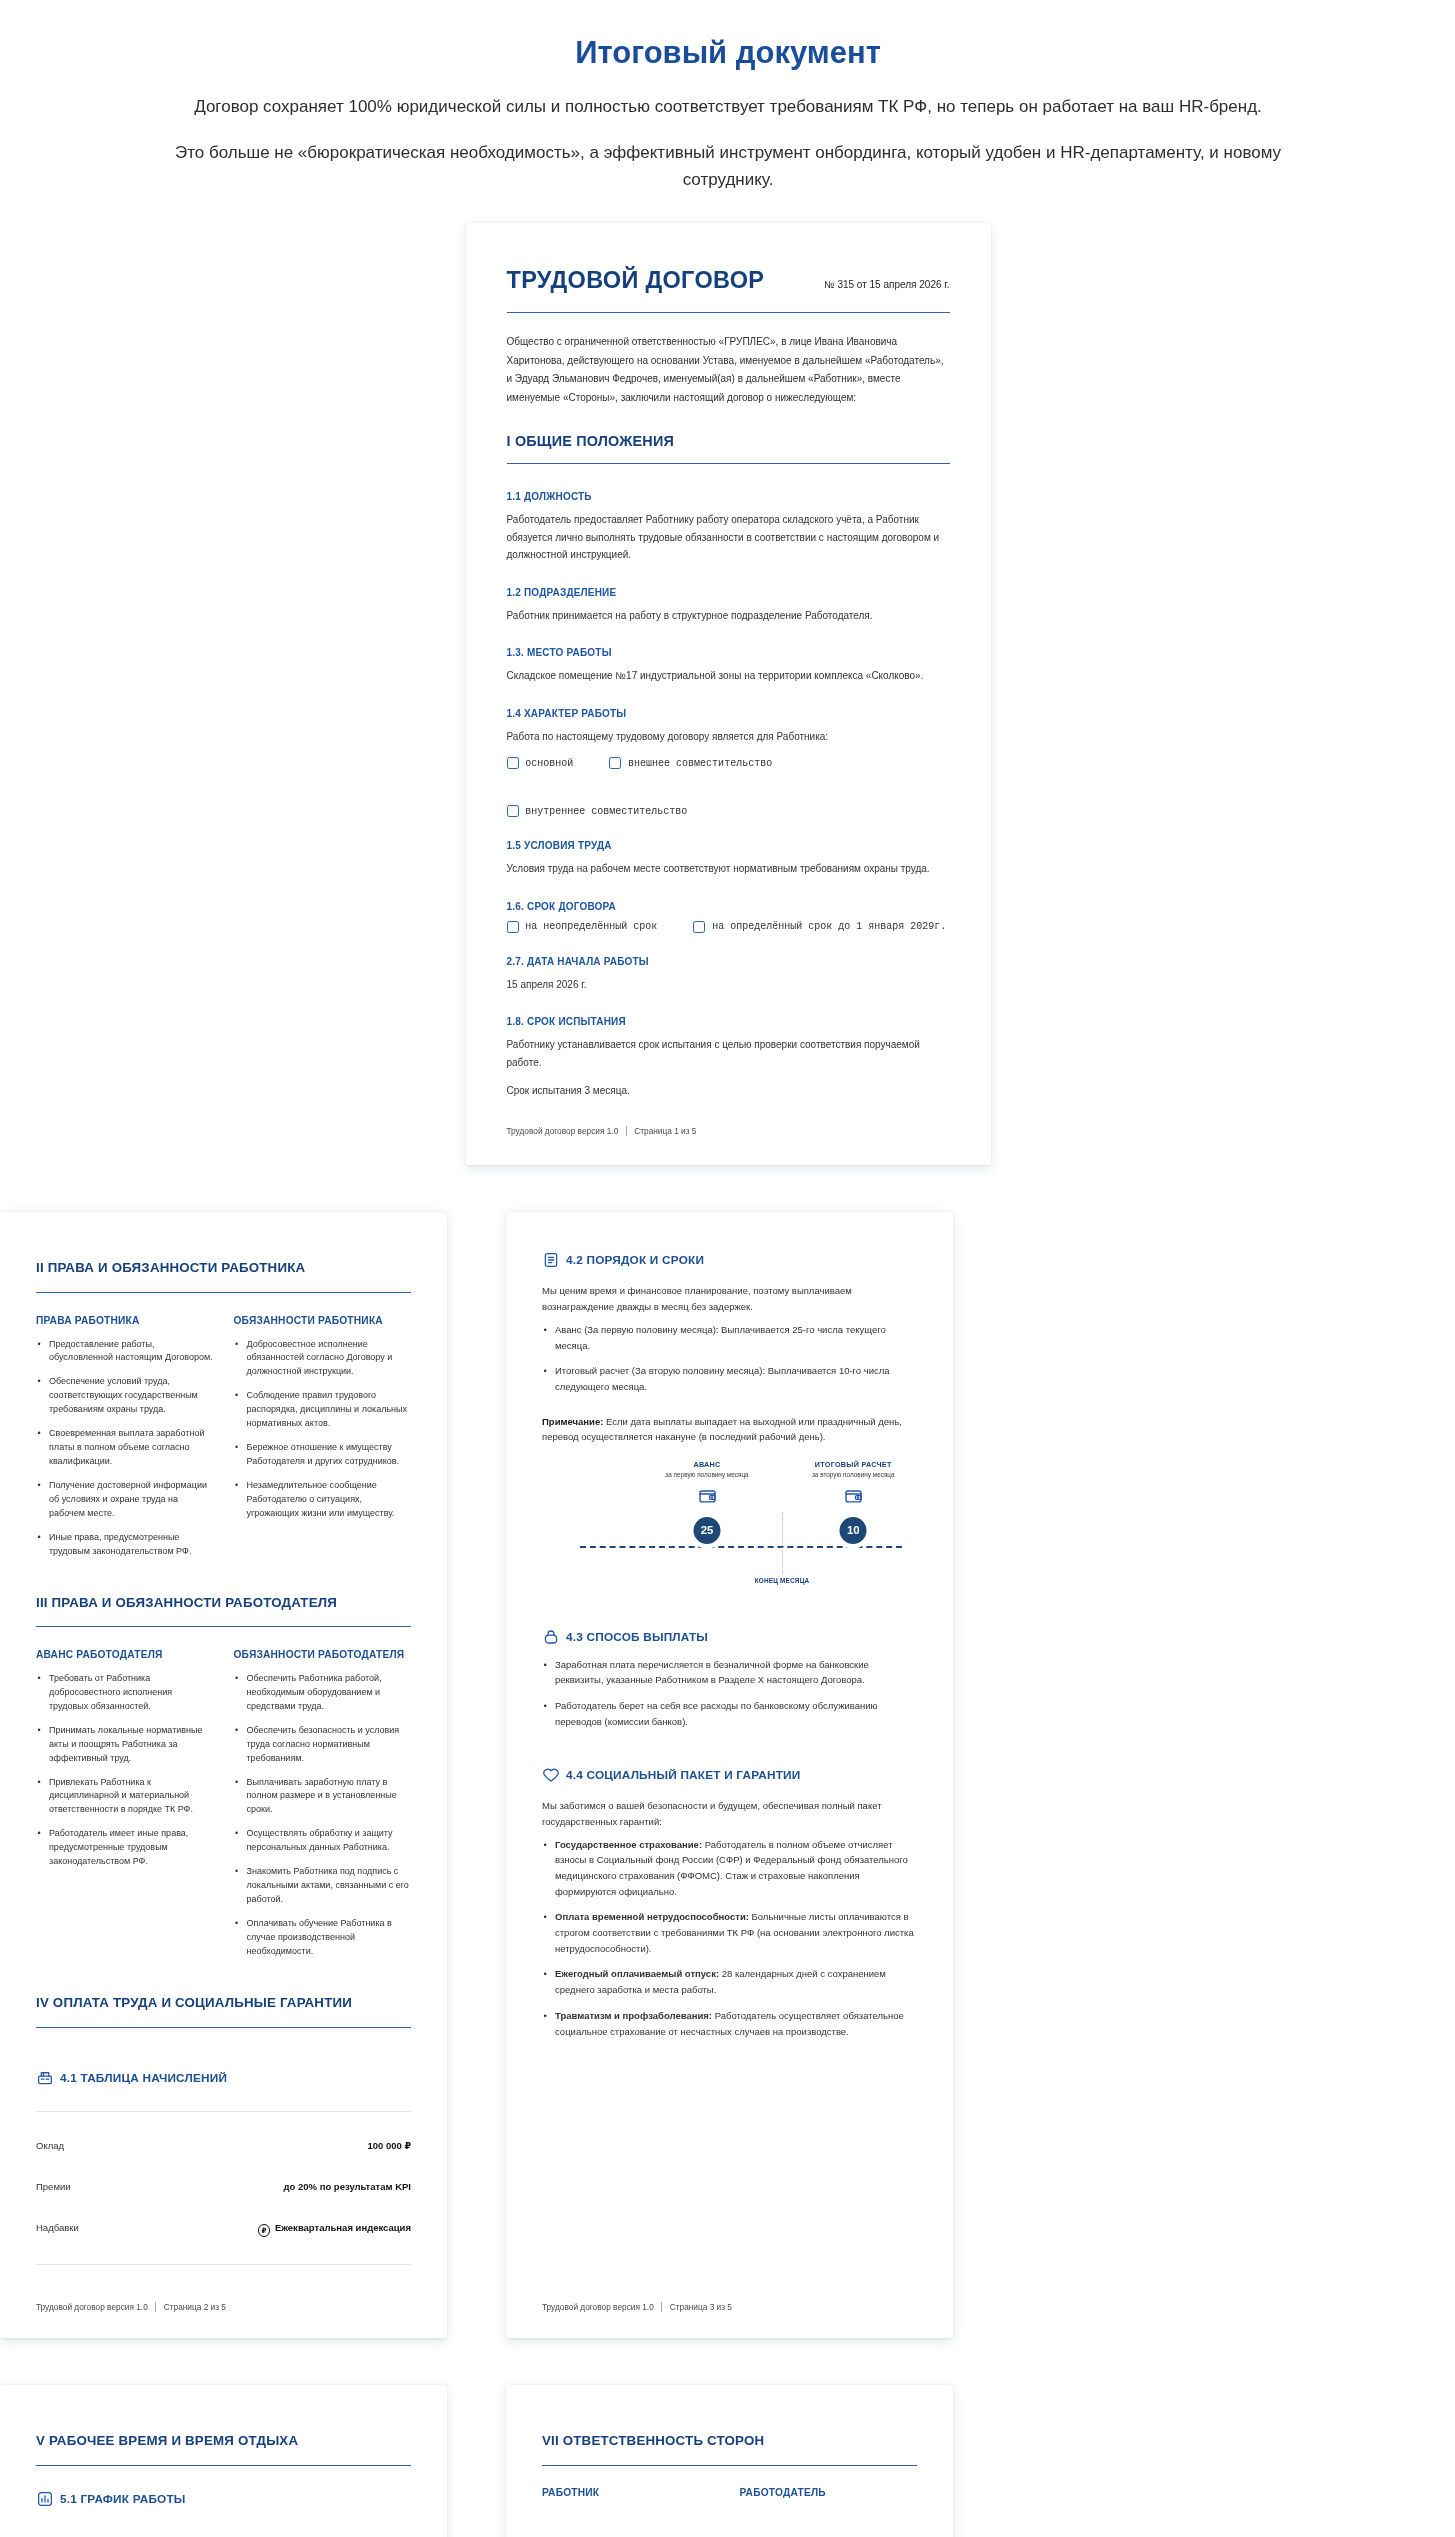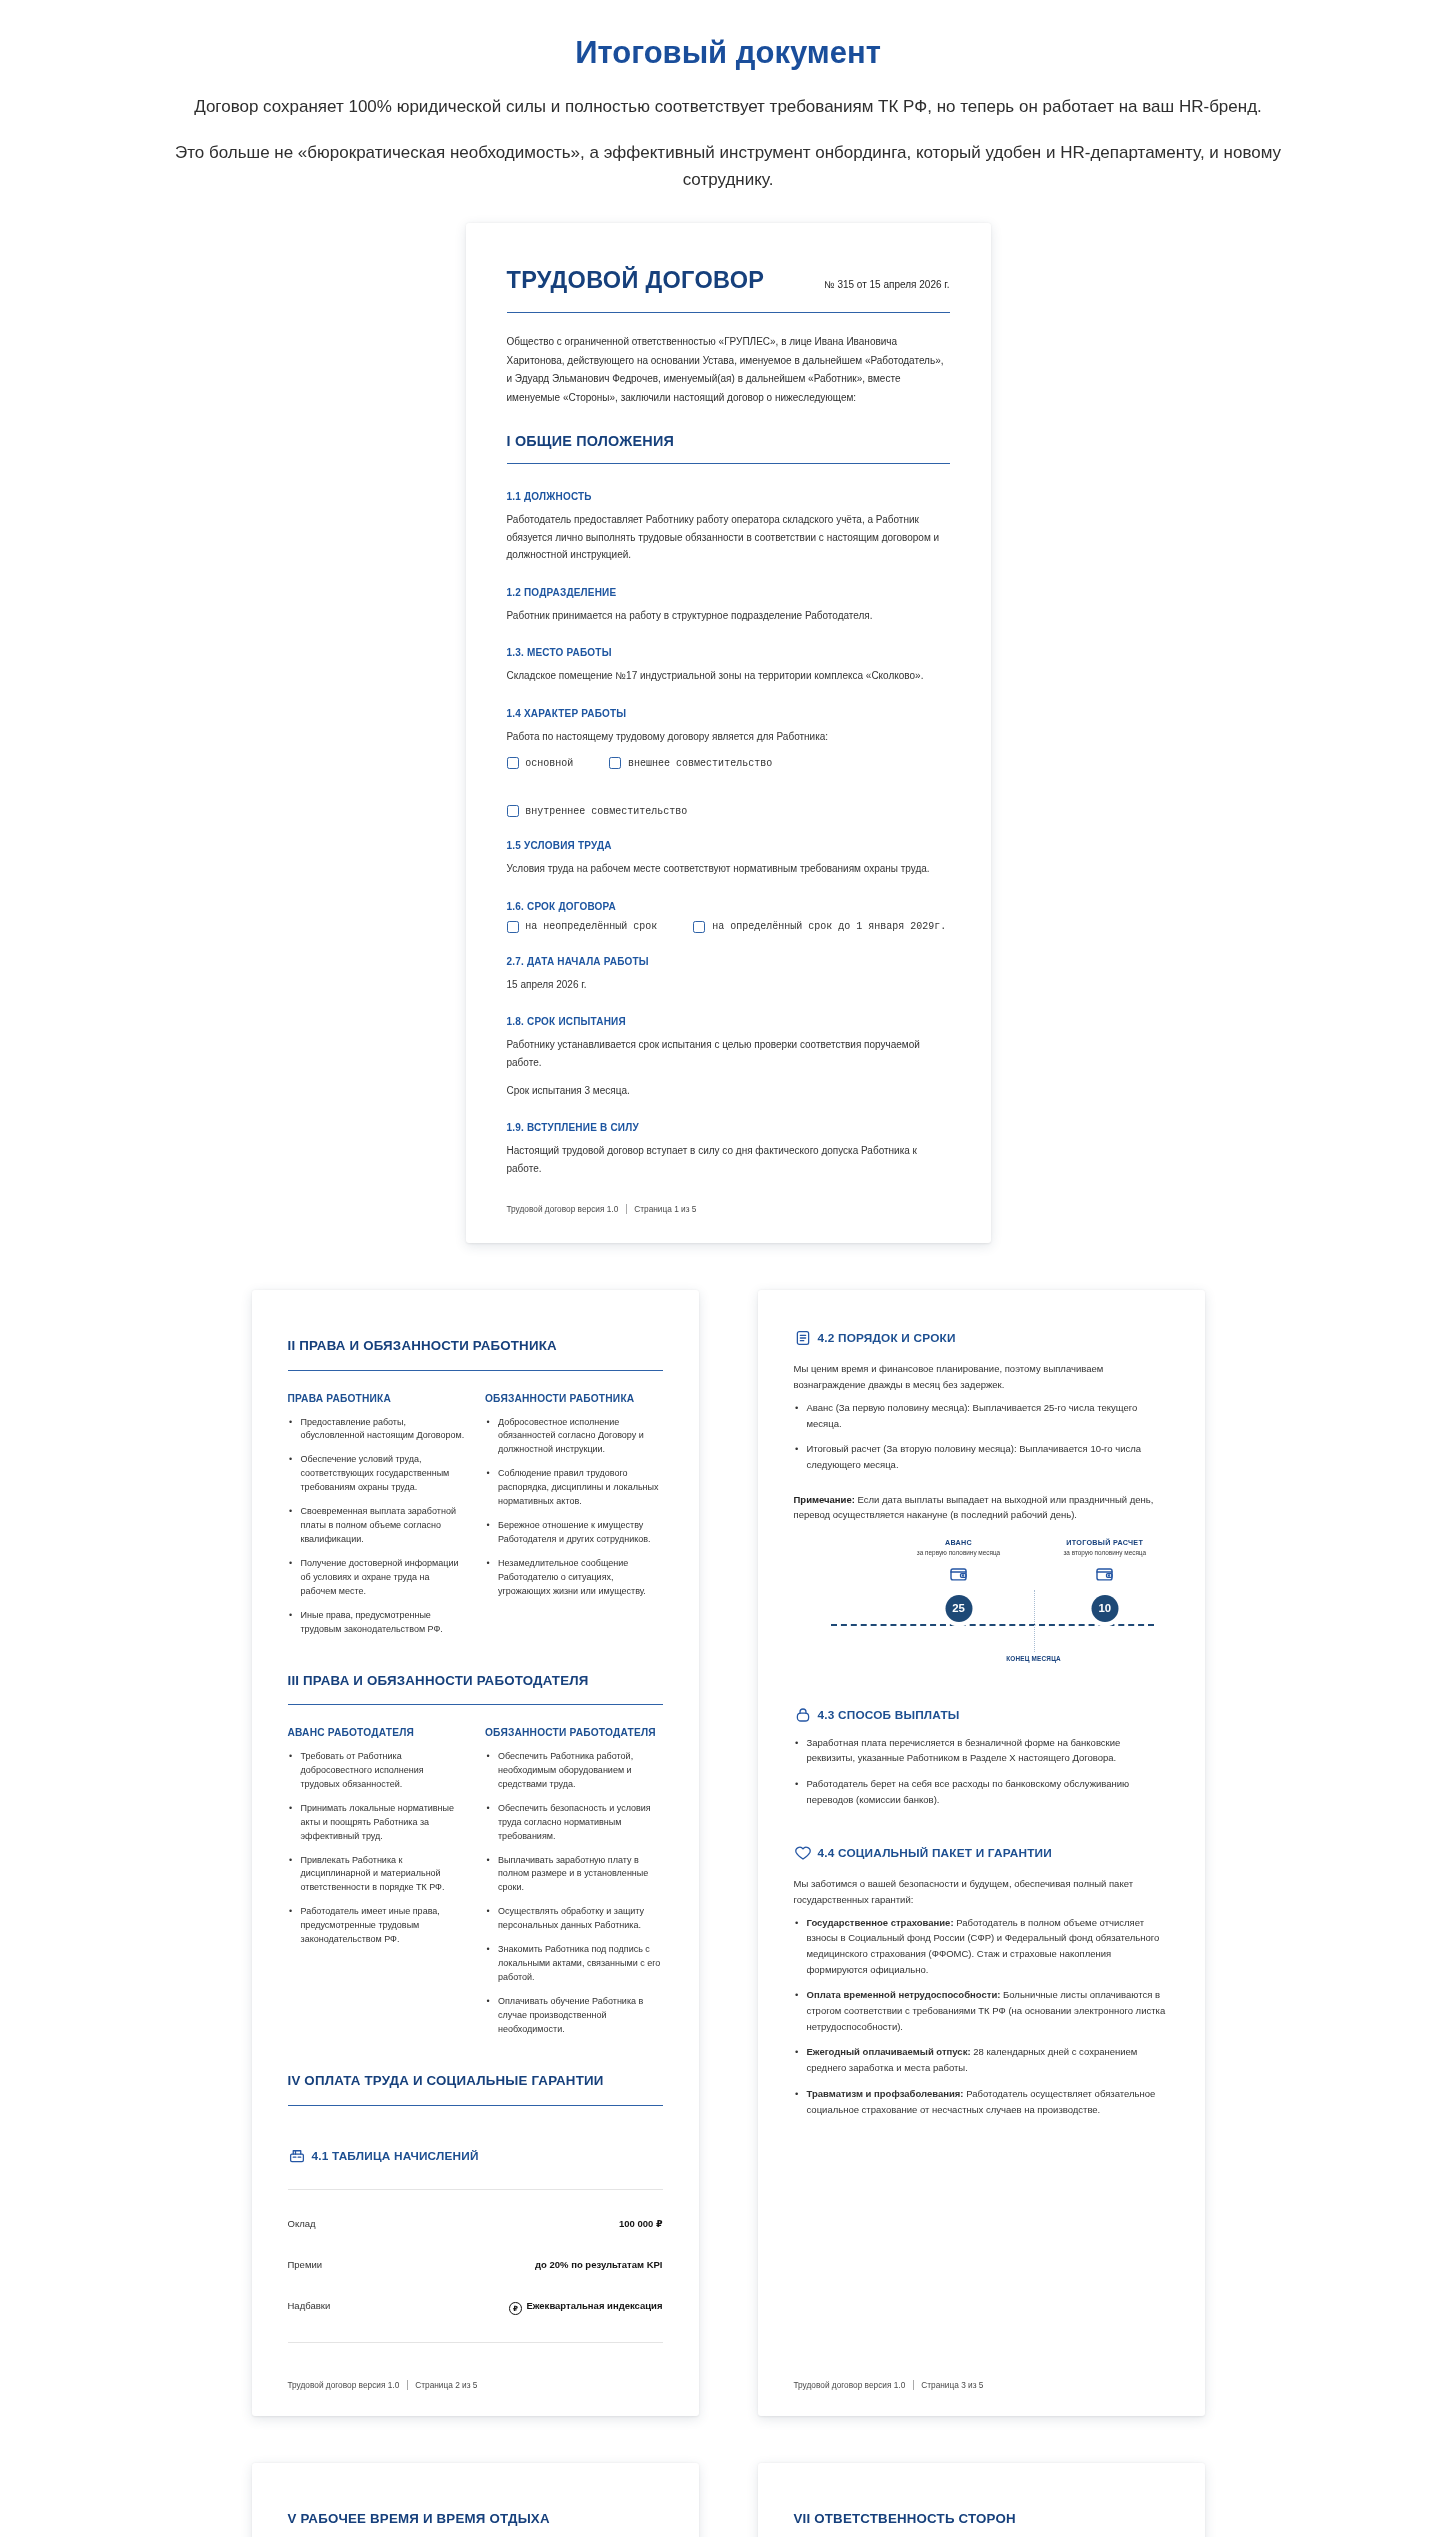--- a/index.html
+++ b/index.html
@@ -6,21 +6,21 @@
   body{width:1456px;font-family:"Liberation Sans","DejaVu Sans",sans-serif;color:#333;}
 
   .main-title{font-size:31px;font-weight:bold;color:#1a4e9b;text-align:center;margin:35px 0 23px;}
   .intro{font-size:17px;color:#2e2e2e;text-align:center;max-width:1145px;margin:0 auto 20px;line-height:1.55;}
 
   .card{background:#fff;border-radius:3px;
         box-shadow:0 3px 12px rgba(40,60,90,.13),0 0.8px 2.3px rgba(0,0,0,.07);
         box-sizing:border-box;display:flex;flex-direction:column;}
 
   .page1{width:525px;margin:30px auto 0;padding:44px 41px 29px;min-height:739px;}
-  .row{display:flex;justify-content:center;gap:59px;margin-top:47px;align-items:stretch;}
+  .row{display:flex;justify-content:flex-start;gap:59px;margin-top:47px;align-items:stretch;}
   .half{width:447px;padding:39px 36px 26px;}
   .row2 .half{min-height:696px;}
   .row3 .half{min-height:626px;}
 
   
   .doc-header{display:flex;justify-content:space-between;align-items:flex-end;}
   .doc-title{font-size:23.5px;font-weight:bold;color:#16407c;letter-spacing:0.3px;margin:0;}
   .doc-number{font-size:10px;color:#1f1f1f;padding-bottom:3.8px;white-space:nowrap;}
   .rule{border:none;border-top:1.9px solid #2e62a8;margin:18px 0 20px;}
   .rule.tight{margin:13.6px 0 7.6px;}
@@ -136,24 +136,20 @@
   </div>
   <div>
     <div class="clause-h">2.7. ДАТА НАЧАЛА РАБОТЫ</div>
     <p class="body-p">15 апреля 2026 г.</p>
   </div>
   <div>
     <div class="clause-h">1.8. СРОК ИСПЫТАНИЯ</div>
     <p class="body-p">Работнику устанавливается срок испытания с целью проверки соответствия поручаемой работе.</p>
     <p class="body-p" style="margin-top:10.6px">Срок испытания 3 месяца.</p>
   </div>
-  <div>
-    <div class="clause-h">1.9. ВСТУПЛЕНИЕ В СИЛУ</div>
-    <p class="body-p">Настоящий трудовой договор вступает в силу со дня фактического допуска Работника к работе.</p>
-  </div>
 
   <div class="page-footer">
     <span>Трудовой договор версия 1.0</span>
     <span class="footer-sep"></span>
     <span>Страница 1 из 5</span>
   </div>
 </div>
 
 <div class="row row2">
 

